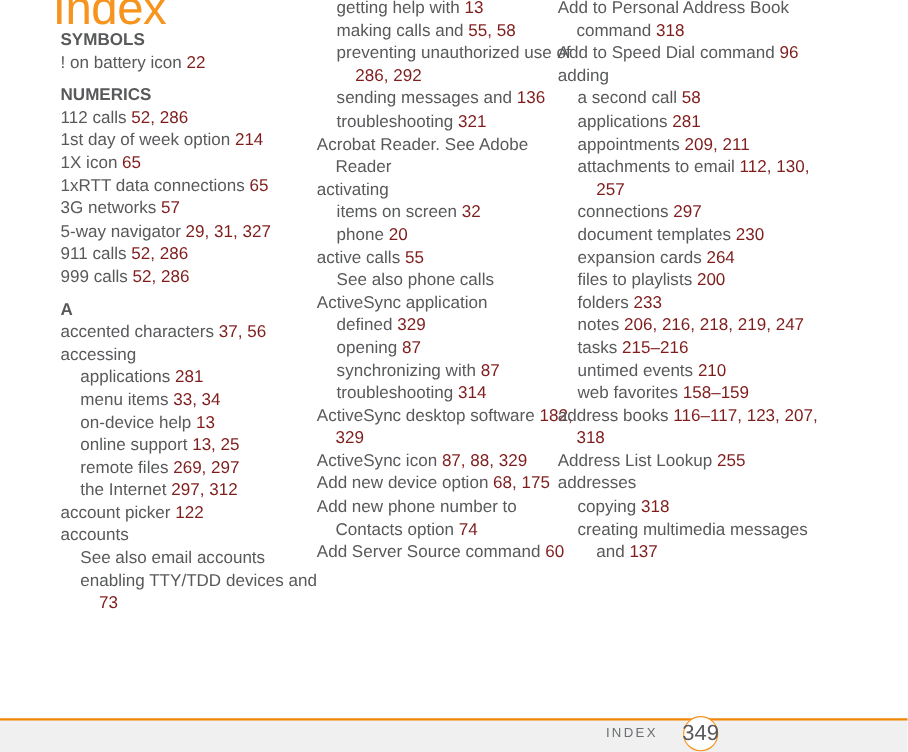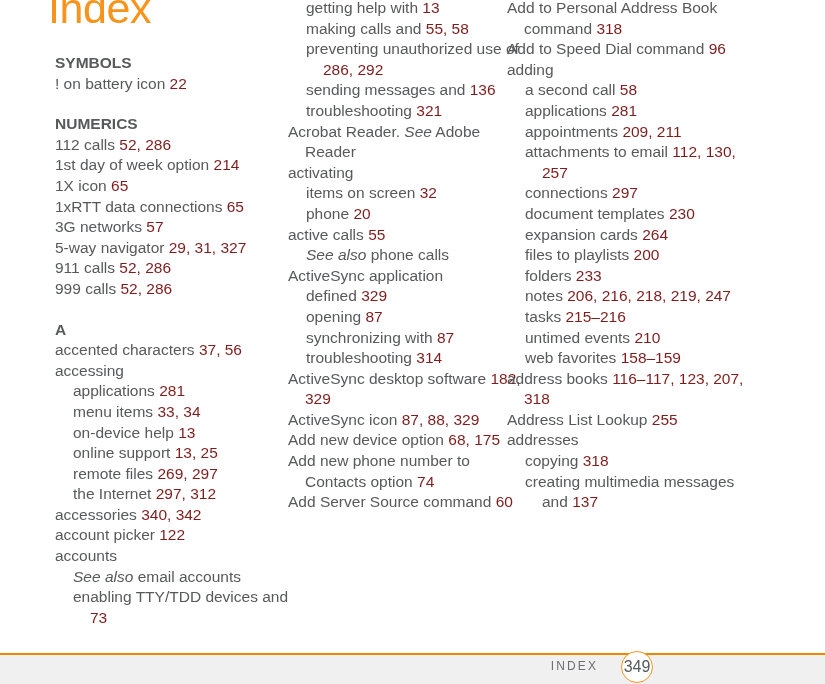--- a/index.html
+++ b/index.html
@@ -69,27 +69,27 @@
   .lvl-1 { margin-left: 18px; }
 
   .sec-head {
     color: #58595B;
     font-size: 15.5px;
     line-height: 20.6px;
     font-weight: bold;
     margin: 0;
     padding: 0;
   }
-  .sec-head.spaced { margin-top: 20px; }
+  .sec-head.spaced { margin-top: 9px; }
 
   .pg { color: #7f1d1d; }
-  .see { font-style: italic; }
-
-  
-  #col-1 .colinner { padding-top: 53px; }
+  .see { }
+
+  
+  #col-1 .colinner { padding-top: 27px; }
   #col-2 .colinner { padding-top: 0px; }
   #col-3 .colinner { padding-top: 0px; }
 
   
   #col-2, #col-3 { top: -2px; }
 
   
   #footer-area {
     position: absolute;
     left: 0;
@@ -127,21 +127,21 @@
   }
   #page-number {
     position: absolute;
     left: 0;
     top: 0;
     width: 100%;
     height: 100%;
     display: flex;
     align-items: center;
     justify-content: center;
-    font-size: 16px;
+    font-size: 20px;
     color: #58595B;
   }
 </style>
 </head>
 <body>
 
 <div id="page">
 
   <div id="page-title">Index</div>
 
@@ -161,21 +161,20 @@
           <div class="entry lvl-0">999 calls <span class="pg">52, 286</span></div>
           <div class="sec-head spaced">A</div>
           <div class="entry lvl-0">accented characters <span class="pg">37, 56</span></div>
           <div class="entry lvl-0">accessing</div>
           <div class="entry lvl-1">applications <span class="pg">281</span></div>
           <div class="entry lvl-1">menu items <span class="pg">33, 34</span></div>
           <div class="entry lvl-1">on-device help <span class="pg">13</span></div>
           <div class="entry lvl-1">online support <span class="pg">13, 25</span></div>
           <div class="entry lvl-1">remote files <span class="pg">269, 297</span></div>
           <div class="entry lvl-1">the Internet <span class="pg">297, 312</span></div>
-          <div class="entry lvl-0">accessories <span class="pg">340, 342</span></div>
           <div class="entry lvl-0">account picker <span class="pg">122</span></div>
           <div class="entry lvl-0">accounts</div>
           <div class="entry lvl-1"><span class="see">See also</span> email accounts</div>
           <div class="entry lvl-1">enabling TTY/TDD devices and <span class="pg">73</span></div>
         </div>
     </div>
     <div class="column" id="col-2">
       <div class="colinner">
           <div class="entry lvl-1">getting help with <span class="pg">13</span></div>
           <div class="entry lvl-1">making calls and <span class="pg">55, 58</span></div>

